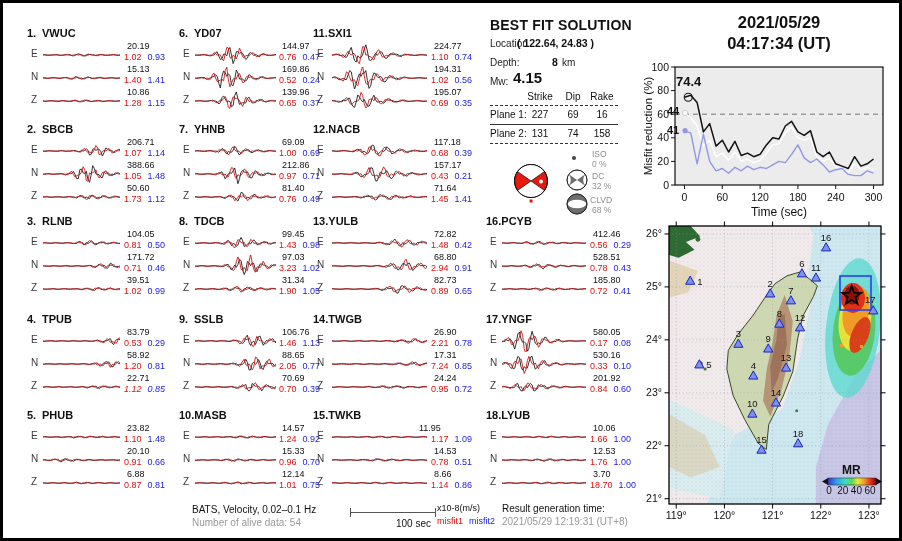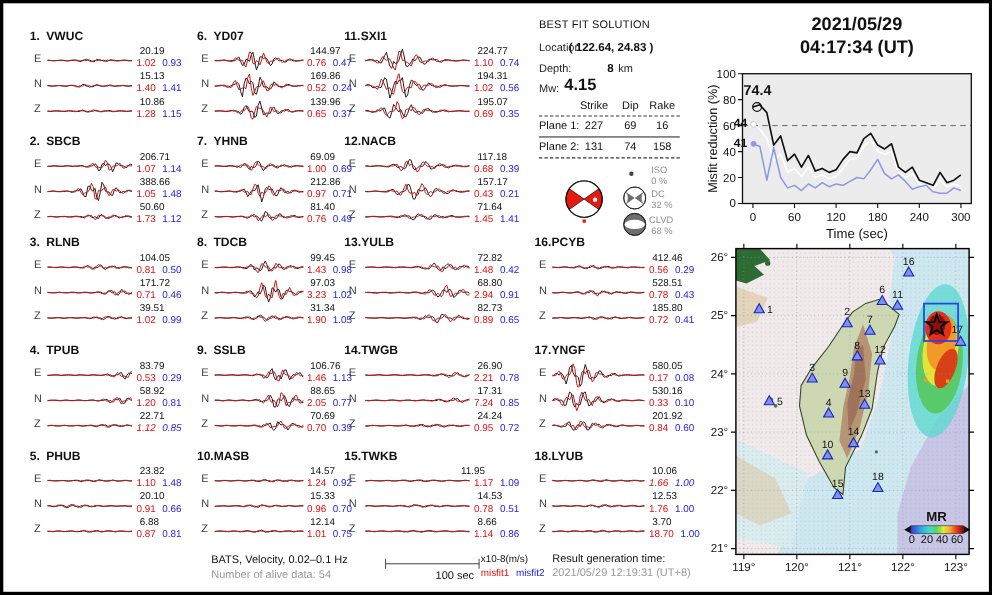--- a/index.html
+++ b/index.html
@@ -405,38 +405,38 @@
       </svg>
       <div class="abs amp" style="left: 590px; top: 370px;">201.92</div>
       <div class="abs mis" style="left: 587px; top: 381px;"><span class="m1">0.84</span><span class="m2">0.60</span></div>
       <div class="abs sthdr" style="left: 483px; top: 406px;"><span class="n">18.</span><span>LYUB</span></div>
       <div class="abs enz" style="left: 487px; top: 427px;">E</div>
       <svg width="84" height="22" class="abs" style="left: 499px; top: 423px;">
         <polyline points="0.0,10.6 1.6,10.8 3.2,11.1 4.8,11.4 6.3,11.3 7.9,11.0 9.5,11.0 11.1,10.9 12.7,10.9 14.3,10.8 15.8,11.0 17.4,11.3 19.0,11.3 20.6,11.0 22.2,10.8 23.8,10.8 25.4,11.0 26.9,10.8 28.5,10.9 30.1,11.3 31.7,11.5 33.3,11.2 34.9,10.7 36.5,10.3 38.0,10.7 39.6,11.0 41.2,11.0 42.8,11.2 44.4,11.6 46.0,11.5 47.5,10.8 49.1,10.1 50.7,10.5 52.3,11.1 53.9,11.3 55.5,11.0 57.1,11.2 58.6,11.2 60.2,11.1 61.8,10.6 63.4,10.5 65.0,11.0 66.6,11.4 68.2,11.3 69.7,11.0 71.3,11.0 72.9,11.1 74.5,10.9 76.1,10.6 77.7,10.8 79.2,11.3 80.8,11.3 82.4,11.1 84.0,10.9" fill="none" stroke="#1b1b1b" stroke-width="0.9"></polyline>
         <polyline points="0.0,10.9 1.6,11.1 3.2,11.1 4.8,11.1 6.3,11.2 7.9,11.3 9.5,11.0 11.1,10.7 12.7,10.7 14.3,11.1 15.8,11.3 17.4,11.1 19.0,11.1 20.6,11.1 22.2,11.0 23.8,10.7 25.4,10.6 26.9,10.8 28.5,11.3 30.1,11.3 31.7,11.2 33.3,11.0 34.9,11.1 36.5,10.7 38.0,10.3 39.6,10.6 41.2,11.3 42.8,11.6 44.4,11.3 46.0,10.6 47.5,10.6 49.1,10.8 50.7,10.9 52.3,10.7 53.9,11.1 55.5,11.6 57.1,11.5 58.6,10.9 60.2,10.6 61.8,10.8 63.4,11.0 65.0,10.9 66.6,11.1 68.2,11.2 69.7,11.5 71.3,11.1 72.9,10.6 74.5,10.6 76.1,10.9 77.7,11.0 79.2,11.1 80.8,11.1 82.4,11.2 84.0,11.1" fill="none" stroke="#c81414" stroke-width="0.9"></polyline>
       </svg>
       <div class="abs amp" style="left: 590px; top: 420px;">10.06</div>
-      <div class="abs mis" style="left: 587px; top: 431px; font-style: italic;"><span class="m1">1.66</span><span class="m2">1.00</span></div>
+      <div class="abs mis" style="left: 587px; top: 431px;"><span class="m1">1.66</span><span class="m2">1.00</span></div>
       <div class="abs enz" style="left: 487px; top: 450px;">N</div>
       <svg width="84" height="22" class="abs" style="left: 499px; top: 446px;">
         <polyline points="0.0,10.8 1.6,10.9 3.2,11.2 4.8,11.3 6.3,11.0 7.9,10.8 9.5,10.7 11.1,11.0 12.7,10.9 14.3,10.9 15.8,11.1 17.4,11.3 19.0,11.1 20.6,10.7 22.2,10.6 23.8,10.8 25.4,11.0 26.9,11.1 28.5,11.2 30.1,11.4 31.7,11.5 33.3,10.7 34.9,10.1 36.5,10.3 38.0,11.1 39.6,11.4 41.2,11.4 42.8,11.3 44.4,11.2 46.0,11.2 47.5,10.2 49.1,9.9 50.7,10.8 52.3,11.8 53.9,11.6 55.5,10.9 57.1,11.0 58.6,11.0 60.2,10.8 61.8,10.4 63.4,10.8 65.0,11.4 66.6,11.5 68.2,11.1 69.7,10.8 71.3,10.8 72.9,11.0 74.5,10.8 76.1,10.8 77.7,11.2 79.2,11.5 80.8,11.3 82.4,10.8 84.0,10.7" fill="none" stroke="#1b1b1b" stroke-width="0.9"></polyline>
         <polyline points="0.0,11.0 1.6,11.3 3.2,11.2 4.8,11.0 6.3,11.1 7.9,11.1 9.5,10.8 11.1,10.5 12.7,11.0 14.3,11.3 15.8,11.4 17.4,11.1 19.0,10.9 20.6,11.0 22.2,10.8 23.8,10.7 25.4,10.6 26.9,11.4 28.5,11.7 30.1,11.5 31.7,10.7 33.3,10.5 34.9,10.9 36.5,10.6 38.0,10.7 39.6,11.0 41.2,12.1 42.8,12.3 44.4,10.9 46.0,10.0 47.5,10.2 49.1,10.9 50.7,11.0 52.3,10.8 53.9,11.3 55.5,11.8 57.1,11.2 58.6,10.4 60.2,10.3 61.8,10.8 63.4,11.4 65.0,11.3 66.6,11.0 68.2,11.3 69.7,11.1 71.3,10.7 72.9,10.3 74.5,10.8 76.1,11.3 77.7,11.4 79.2,11.2 80.8,11.1 82.4,11.2 84.0,10.9" fill="none" stroke="#c81414" stroke-width="0.9"></polyline>
       </svg>
       <div class="abs amp" style="left: 590px; top: 443px;">12.53</div>
       <div class="abs mis" style="left: 587px; top: 454px;"><span class="m1">1.76</span><span class="m2">1.00</span></div>
       <div class="abs enz" style="left: 487px; top: 473px;">Z</div>
       <svg width="84" height="22" class="abs" style="left: 499px; top: 469px;">
         <polyline points="0.0,11.0 1.6,11.2 3.2,11.3 4.8,11.1 6.3,10.7 7.9,10.7 9.5,10.9 11.1,11.2 12.7,11.1 14.3,11.1 15.8,11.2 17.4,11.1 19.0,10.8 20.6,10.6 22.2,10.7 23.8,11.1 25.4,11.3 26.9,11.1 28.5,11.1 30.1,11.1 31.7,11.0 33.3,10.7 34.9,10.4 36.5,10.9 38.0,11.7 39.6,11.6 41.2,11.1 42.8,10.9 44.4,11.0 46.0,10.8 47.5,10.5 49.1,10.9 50.7,11.5 52.3,11.6 53.9,11.2 55.5,10.7 57.1,10.7 58.6,10.9 60.2,10.8 61.8,10.8 63.4,11.2 65.0,11.4 66.6,11.3 68.2,10.8 69.7,10.7 71.3,10.8 72.9,11.0 74.5,11.0 76.1,11.1 77.7,11.3 79.2,11.3 80.8,10.9 82.4,10.7 84.0,10.7" fill="none" stroke="#1b1b1b" stroke-width="0.9"></polyline>
         <polyline points="0.0,11.4 1.6,11.4 3.2,11.1 4.8,10.8 6.3,10.9 7.9,10.9 9.5,10.8 11.1,10.9 12.7,11.3 14.3,11.6 15.8,11.3 17.4,10.7 19.0,10.7 20.6,11.0 22.2,10.9 23.8,10.8 25.4,11.1 26.9,11.4 28.5,11.4 30.1,10.9 31.7,10.3 33.3,10.6 34.9,11.1 36.5,11.1 38.0,11.1 39.6,11.5 41.2,11.7 42.8,11.2 44.4,10.2 46.0,10.1 47.5,10.8 49.1,11.3 50.7,11.2 52.3,11.1 53.9,11.2 55.5,11.2 57.1,10.7 58.6,10.5 60.2,10.7 61.8,11.4 63.4,11.4 65.0,11.0 66.6,11.0 68.2,11.0 69.7,10.8 71.3,10.6 72.9,10.7 74.5,11.1 76.1,11.5 77.7,11.3 79.2,10.8 80.8,10.8 82.4,11.0 84.0,10.8" fill="none" stroke="#c81414" stroke-width="0.9"></polyline>
       </svg>
       <div class="abs amp" style="left: 590px; top: 466px;">3.70</div>
       <div class="abs mis" style="left: 587px; top: 477px;"><span class="m1">18.70</span><span class="m2">1.00</span></div>
     </div>
 
-  <div class="abs" style="left:487px;top:14px;font-size:10px;font-weight:400;letter-spacing:.2px">BEST FIT SOLUTION</div>
+  <div class="abs" style="left:487px;top:14px;font-size:14px;font-weight:700;letter-spacing:.2px">BEST FIT SOLUTION</div>
   <div class="abs sol-lab" style="left:487px;top:35px">Location</div>
   <div class="abs sol-val" style="left:514px;top:34px">( 122.64,  24.83 )</div>
   <div class="abs sol-lab" style="left:487px;top:54px">Depth:</div>
   <div class="abs sol-val" style="left:549px;top:53px">8</div>
   <div class="abs sol-lab" style="left:559px;top:54px">km</div>
   <div class="abs sol-lab" style="left:487px;top:73px">Mw:</div>
   <div class="abs" style="left:510px;top:66px;font-size:15px;font-weight:700">4.15</div>
 
   <div class="abs tcell" style="left:519px;top:88px;width:36px">Strike</div>
   <div class="abs tcell" style="left:556px;top:88px;width:28px">Dip</div>

